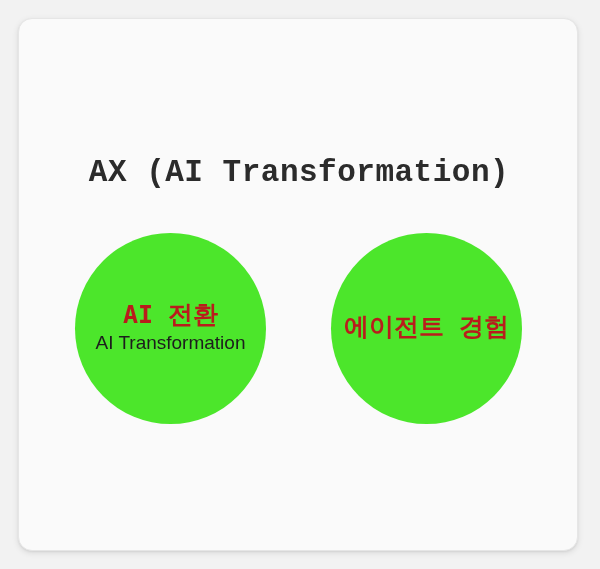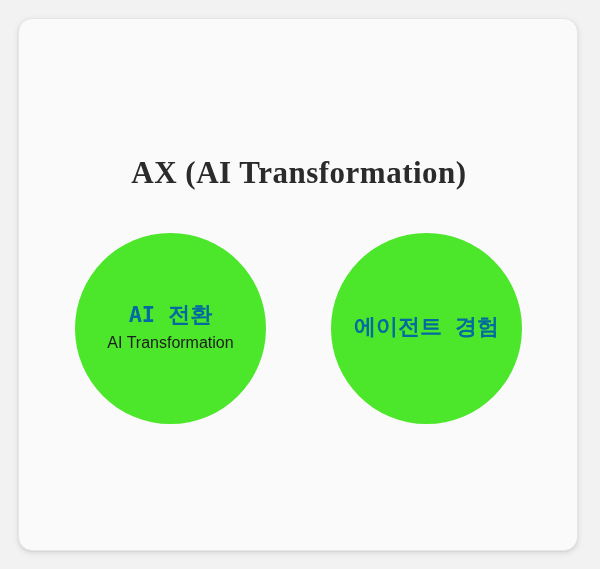--- a/index.html
+++ b/index.html
@@ -35,21 +35,21 @@
     overflow: hidden;
   }
 
   
   .diagram-title {
     position: absolute;
     left: 0;
     top: 132px;
     width: 560px;
     text-align: center;
-    font-family: Liberation Serif, serif;
+    font-family: Liberation Mono, monospace;
     font-weight: bold;
     font-size: 31px;
     letter-spacing: 0.5px;
     color: #2b2b2b;
     line-height: 44px;
     white-space: nowrap;
   }
 
   
   .node {
@@ -63,32 +63,32 @@
     align-items: center;
     justify-content: center;
     box-sizing: border-box;
   }
   .node-left  { left: 56px;  top: 214px; }
   .node-right { left: 312px; top: 214px; }
 
   .node-heading {
     font-family: "DejaVu Sans Mono", "Liberation Mono", monospace;
     font-weight: bold;
-    font-size: 22px;
+    font-size: 25px;
     letter-spacing: 0px;
-    color: #0369a1;
+    color: #b91c1c;
     line-height: 26px;
     text-align: center;
     white-space: nowrap;
     margin: 0 0 3px 0;
   }
   .node-sub {
     font-family: "Liberation Sans", sans-serif;
     font-weight: 400;
-    font-size: 16px;
+    font-size: 19px;
     color: #1d1d1d;
     line-height: 24px;
     text-align: center;
     white-space: nowrap;
     margin: 0;
   }
 </style>
 </head>
 <body>
 

